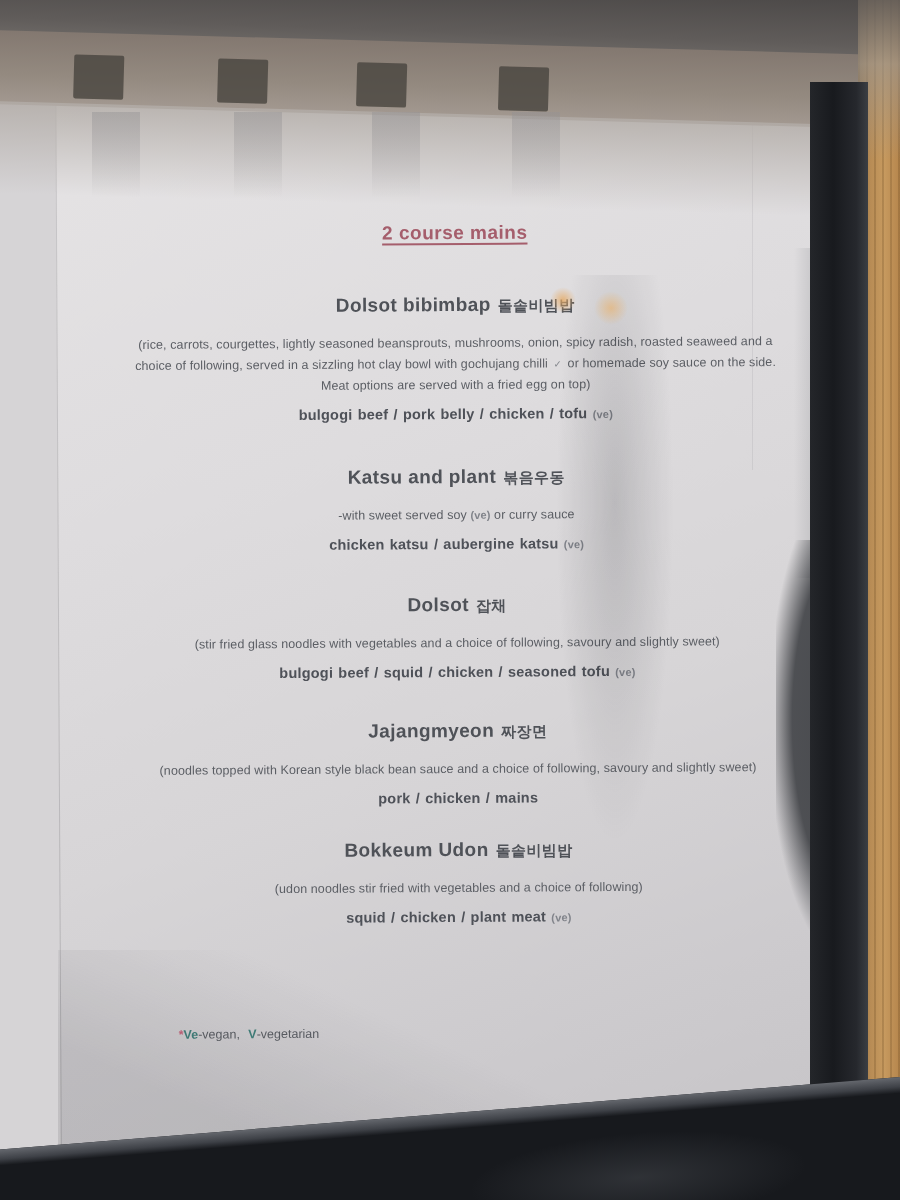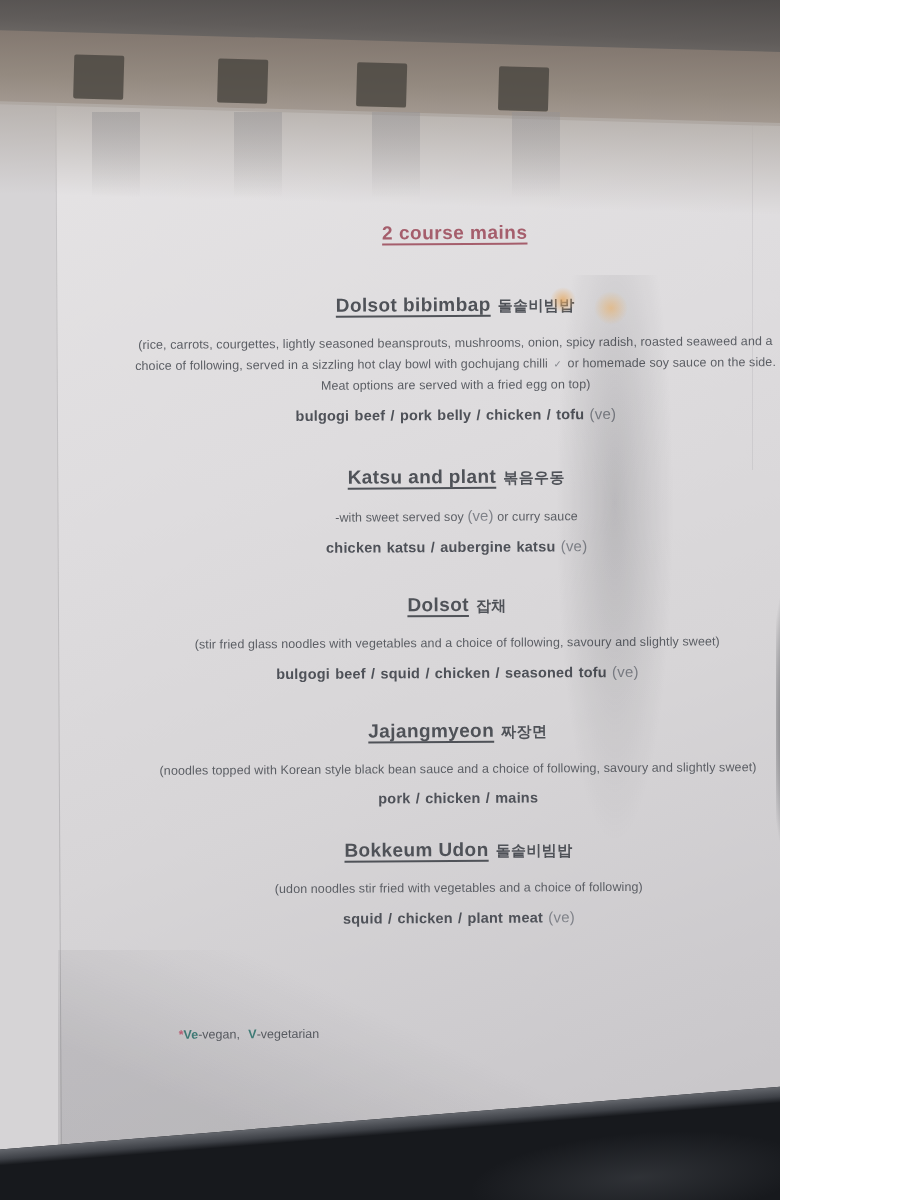--- a/index.html
+++ b/index.html
@@ -1,16 +1,16 @@
 <!DOCTYPE html>
 <html><head>
 <meta charset="utf-8">
 <style>
   html,body{margin:0;padding:0;}
-  .photo{position:relative;width:780px;height:1200px;overflow:hidden;background:#d6d4d6;
+  .photo{position:relative;width:900px;height:1200px;overflow:hidden;background:#d6d4d6;
          font-family:"Liberation Sans","DejaVu Sans",sans-serif;}
   .photo *{box-sizing:border-box;}
 
   
   .paper{position:absolute;left:58px;top:70px;width:766px;height:1085px;
          background:linear-gradient(160deg,#e6e4e5 0%,#dedcde 35%,#d7d5d7 60%,#cccacd 85%,#c6c4c7 100%);
          border-left:1px solid rgba(90,90,95,0.18);transform:rotate(-0.3deg);}
   .paper-shadow{position:absolute;left:58px;top:950px;width:520px;height:205px;
          background:linear-gradient(205deg,rgba(120,120,125,0) 35%,rgba(120,120,125,0.18) 75%);
          mix-blend-mode:multiply;}
@@ -61,25 +61,25 @@
         background:radial-gradient(ellipse,rgba(92,96,102,0.35),rgba(92,96,102,0) 70%);}
 
   
   .menu{position:absolute;left:102px;top:0;width:710px;height:1200px;text-align:center;
         transform:rotate(-0.35deg);color:#53565c;}
   .m-title{position:absolute;left:0;right:0;top:222px;font-size:19px;font-weight:700;
         letter-spacing:.5px;color:#a55e6c;text-decoration:underline;
         text-underline-offset:4px;text-decoration-thickness:1.5px;}
   .sec{position:absolute;left:0;right:0;}
   .sec-head{font-size:19px;font-weight:700;letter-spacing:.4px;color:#4f5258;margin-bottom:17px;}
-  .sec-name{text-decoration:underline;text-underline-offset:4px;text-decoration-thickness:1.5px;}
+  .sec-name{text-underline-offset:4px;text-decoration-thickness:1.5px;}
   .sec-kor{font-size:15px;font-weight:600;margin-left:7px;text-decoration:none;}
   .desc{font-size:12.5px;line-height:21px;letter-spacing:.1px;color:#5b5e64;}
   .chilli{font-size:10px;color:#85888e;padding:0 2px;}
-  .ve-inline,.ve{font-size:15px;font-weight:400;color:#80838a;}
+  .ve-inline,.ve{font-size:11px;font-weight:700;color:#80838a;}
   .opts{margin-top:10px;font-size:14.5px;font-weight:700;letter-spacing:.2px;word-spacing:1px;color:#4e5158;}
   .s1{top:294px}.s2{top:466px}.s3{top:594px}.s4{top:720px}.s5{top:839px}
   .legend{position:absolute;left:74px;top:1026px;text-align:left;font-size:12.5px;color:#5a5d63;}
   .lg-star{color:#c4647a;font-weight:700;}
   .lg-mark{color:#41807b;font-weight:700;}
   .lg-gap{margin-right:5px;}
 </style>
 </head>
 <body>
 

